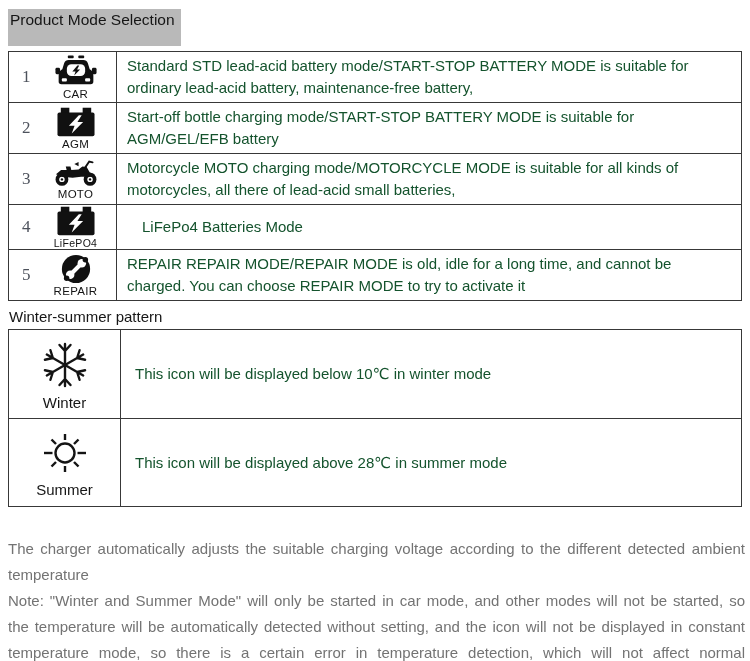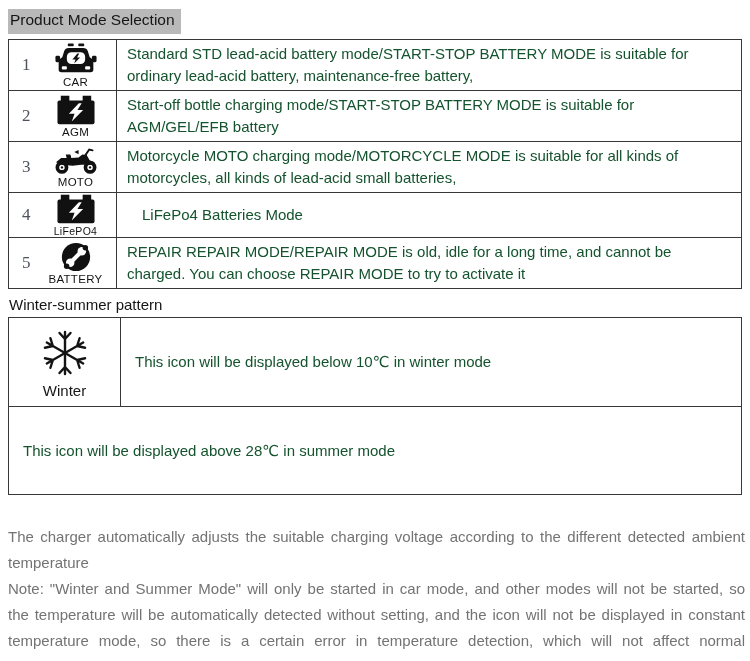--- a/index.html
+++ b/index.html
@@ -10,21 +10,21 @@
     font-family: "Liberation Sans", "DejaVu Sans", sans-serif;
   }
   .page { padding: 8px 8px 0 8px; }
 
   .doc-title {
     display: inline-block;
     background: #b9b9b9;
     color: #151515;
     font-size: 15.5px;
     line-height: 20px;
-    padding: 1px 6px 4px 2px;
+    padding: 1px 6px 16px 2px;
     margin: 1px 0 5px 0;
   }
 
   .tbl {
     width: 734px;
     border: 1px solid #383838;
   }
   .trow { display: flex; border-top: 1px solid #383838; }
   .trow:first-child { border-top: none; }
 
@@ -160,21 +160,21 @@
               <path d="M3.5 17.5 L9.5 12.5 L16 12.5 L15 8.5 L20.5 8.5 L21.5 12.5 L30 12 L34.5 8.5 L39.5 9 L43 15 L49 17.5 L45 20.5 L33 20.5 L23 21.5 L11 20.5 Z" fill="#111"></path>
               <path d="M37.5 10 L42.5 2.5 L46.5 3.5" fill="none" stroke="#111" stroke-width="2.2" stroke-linecap="round"></path>
               <path d="M25 5.5 L30 3 L30 8" fill="#111"></path>
             </svg>
           </span>
           <span class="ilabel">MOTO</span>
         </span>
       </div>
       <div class="c2">
         <div class="dline">Motorcycle MOTO charging mode/MOTORCYCLE MODE is suitable for all kinds of</div>
-        <div class="dline">motorcycles, all kinds of lead-acid small batteries,</div>
+        <div class="dline">motorcycles, all there of lead-acid small batteries,</div>
       </div>
     </div>
 
     <div class="trow r4">
       <div class="c1">
         <span class="rownum">4</span>
         <span class="istack">
           <span>
             <svg width="38" height="31" viewBox="0 0 40 32">
               <rect x="4" y="1.5" width="9" height="7" fill="#111"></rect>
@@ -198,21 +198,21 @@
           <span>
             <svg width="30" height="30" viewBox="0 0 34 34">
               <circle cx="17" cy="17" r="16" fill="#111"></circle>
               <line x1="12.2" y1="21.8" x2="21.8" y2="12.2" stroke="#fff" stroke-width="4.6" stroke-linecap="round"></line>
               <circle cx="23.6" cy="10.4" r="4.8" fill="#fff"></circle>
               <circle cx="27.6" cy="6.4" r="3.1" fill="#111"></circle>
               <circle cx="10.4" cy="23.6" r="4.8" fill="#fff"></circle>
               <circle cx="6.4" cy="27.6" r="3.1" fill="#111"></circle>
             </svg>
           </span>
-          <span class="ilabel">BATTERY</span>
+          <span class="ilabel">REPAIR</span>
         </span>
       </div>
       <div class="c2">
         <div class="dline">REPAIR REPAIR MODE/REPAIR MODE is old, idle for a long time, and cannot be</div>
         <div class="dline">charged. You can choose REPAIR MODE to try to activate it</div>
       </div>
     </div>
 
   </div>
 
@@ -238,20 +238,38 @@
           </svg>
         </span>
         <span class="slabel">Winter</span>
       </div>
       <div class="c2">
         <div class="dline">This icon will be displayed below 10℃ in winter mode</div>
       </div>
     </div>
 
     <div class="trow">
+      <div class="c1">
+        <span>
+          <svg width="52" height="48" viewBox="0 0 52 48">
+            <g stroke="#141414" stroke-width="2.4" fill="none">
+              <circle cx="26" cy="24" r="9.5"></circle>
+              <line x1="38.5" y1="24" x2="47" y2="24"></line>
+              <line x1="13.5" y1="24" x2="5" y2="24"></line>
+              <line x1="26" y1="11" x2="26" y2="5"></line>
+              <line x1="26" y1="37" x2="26" y2="43"></line>
+              <line x1="35" y1="15" x2="39.5" y2="10.5"></line>
+              <line x1="17" y1="15" x2="12.5" y2="10.5"></line>
+              <line x1="35" y1="33" x2="39.5" y2="37.5"></line>
+              <line x1="17" y1="33" x2="12.5" y2="37.5"></line>
+            </g>
+          </svg>
+        </span>
+        <span class="slabel">Summer</span>
+      </div>
       <div class="c2">
         <div class="dline">This icon will be displayed above 28℃ in summer mode</div>
       </div>
     </div>
 
   </div>
 
   <div class="footer">
     <div class="bline j">The charger automatically adjusts the suitable charging voltage according to the different detected ambient</div>
     <div class="bline">temperature</div>

